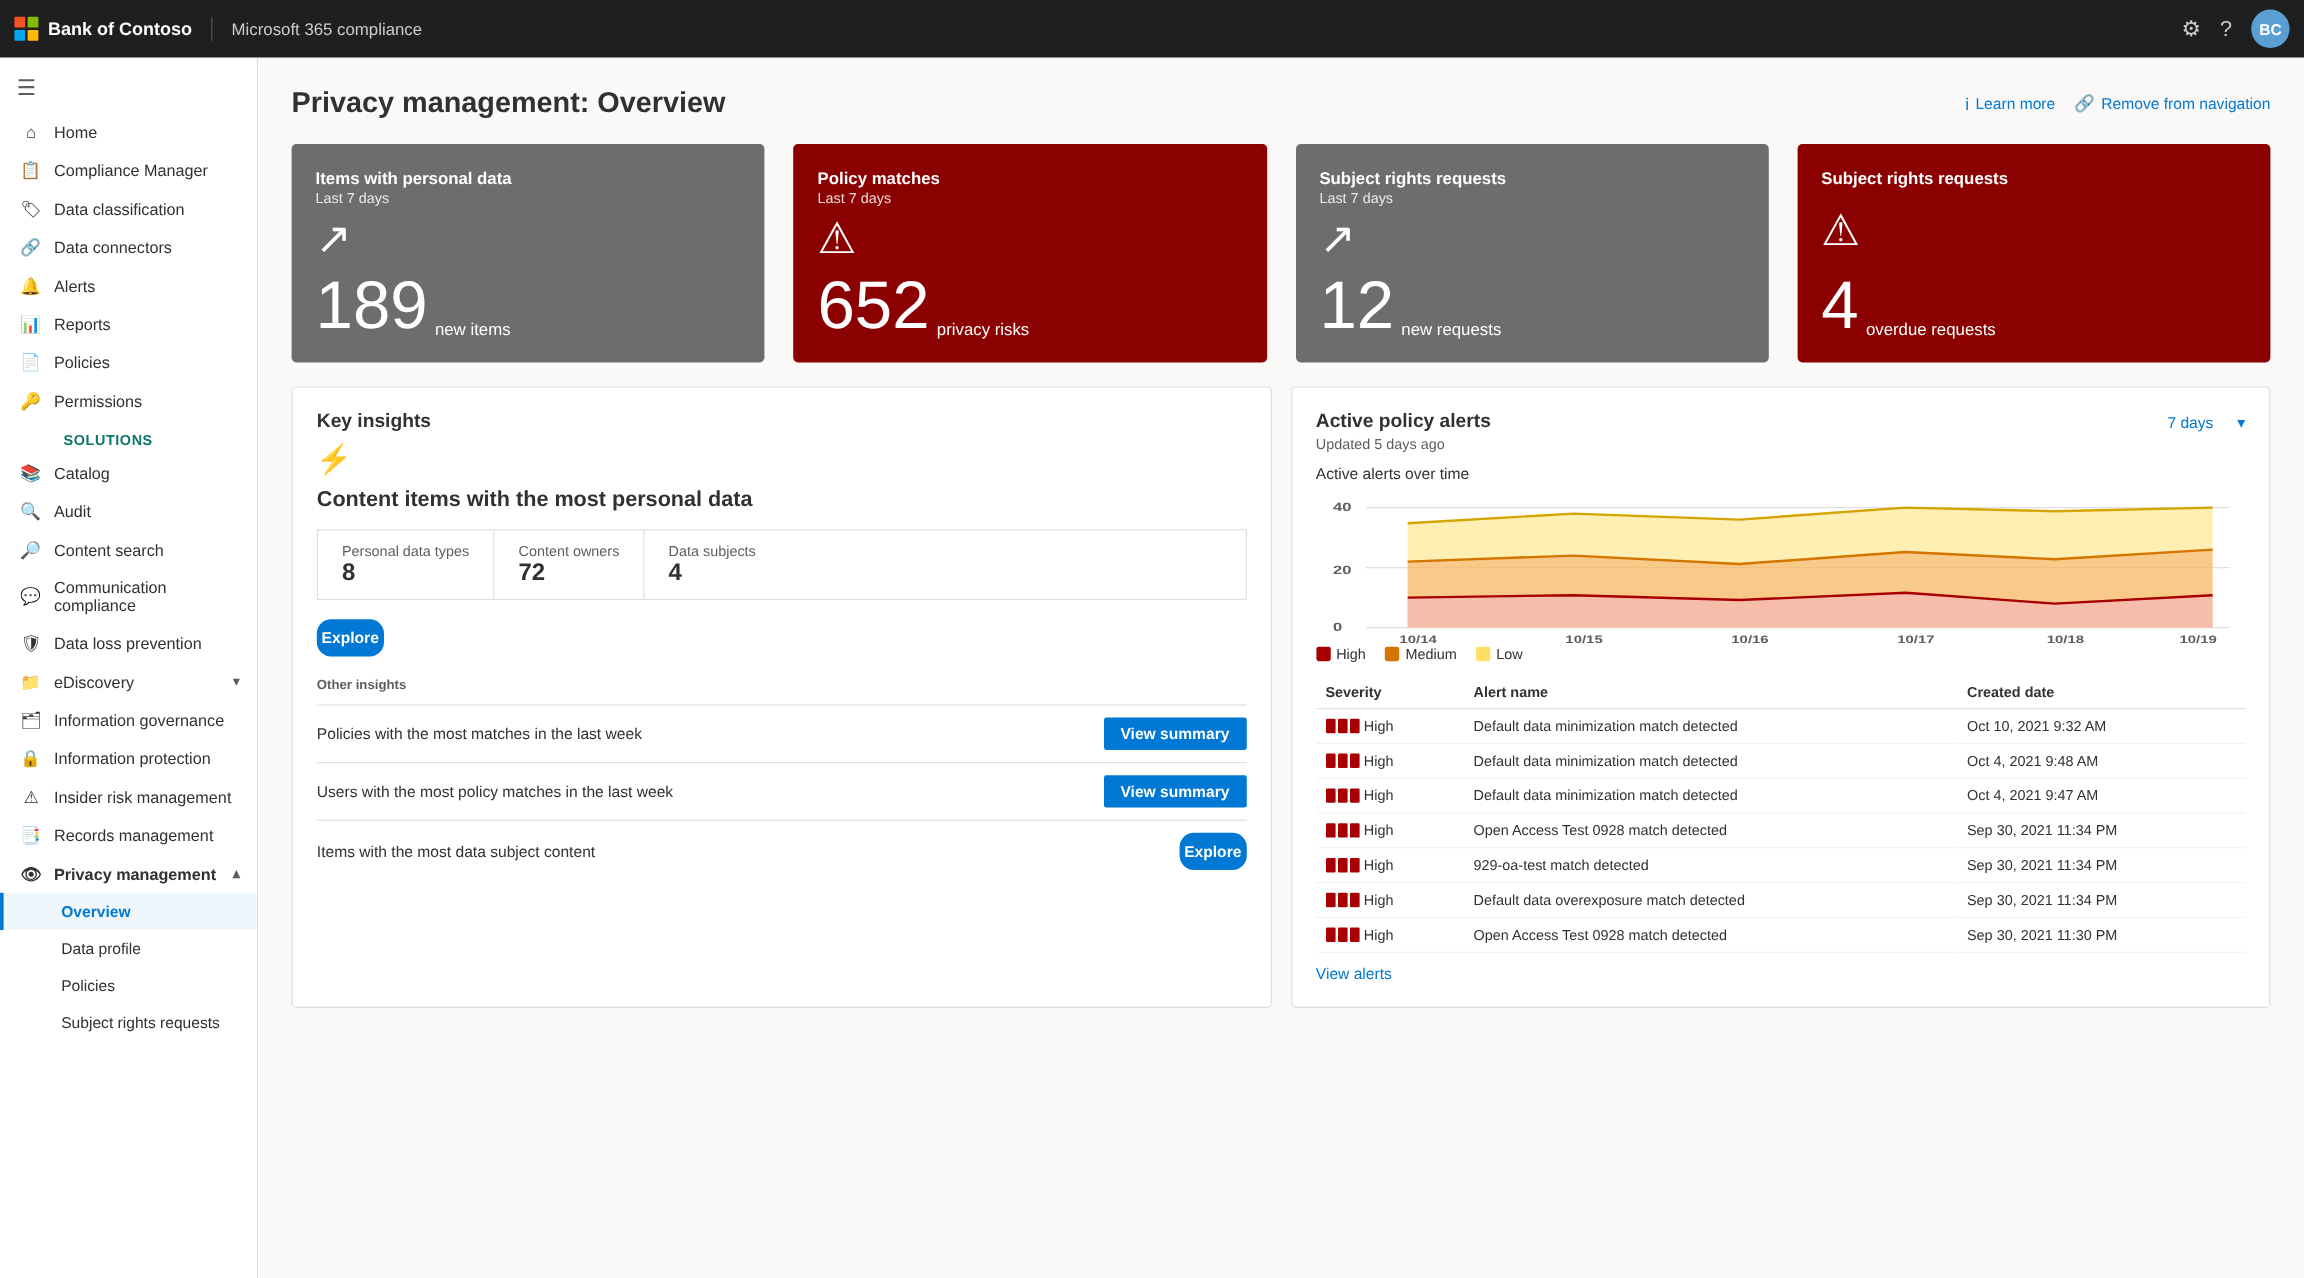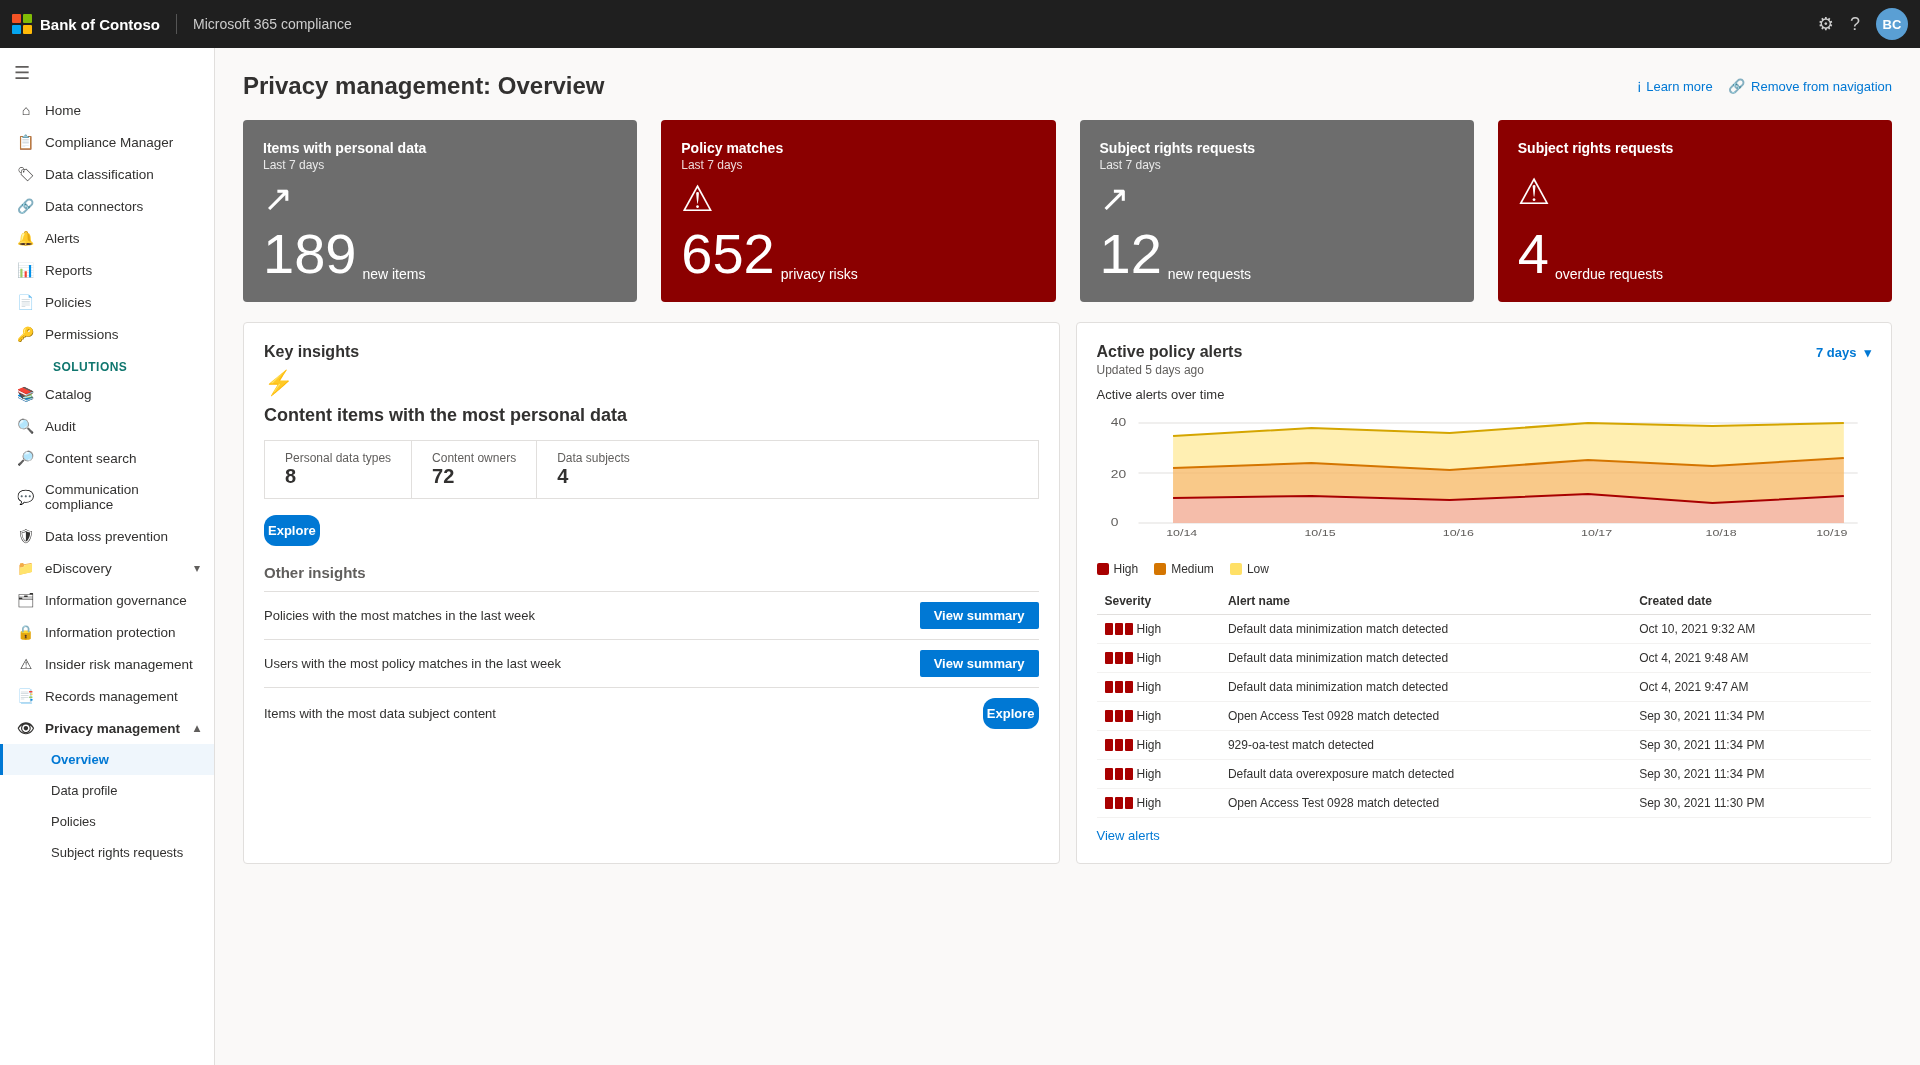--- a/index.html
+++ b/index.html
@@ -63,33 +63,33 @@
     .panel { background: #fff; border: 1px solid #e1dfdd; border-radius: 4px; padding: 20px; }
     .panel-title { font-size: 16px; font-weight: 600; margin-bottom: 4px; }
     .bolt-icon { color: #0078d4; font-size: 24px; }
     .insight-title { font-size: 18px; font-weight: 600; margin: 8px 0 14px; }
     .insight-metrics { display: flex; gap: 0; border: 1px solid #e1dfdd; margin-bottom: 16px; }
     .insight-metric { padding: 10px 20px; border-right: 1px solid #e1dfdd; }
     .insight-metric:last-child { border-right: none; }
     .insight-metric-label { font-size: 12px; color: #605e5c; }
     .insight-metric-value { font-size: 20px; font-weight: 600; }
     .explore-btn { background: #0078d4; color: #fff; border: none; padding: 8px 4px; border-radius: 12px; cursor: pointer; font-size: 13px; font-weight: 600; }
-    .other-insights-title { font-size: 15px; font-weight: 600; margin: 18px 0 10px; color: #605e5c; }
+    .other-insights-title { font-size: 11px; font-weight: 600; margin: 18px 0 10px; color: #605e5c; }
     .insight-row { display: flex; align-items: center; justify-content: space-between; padding: 10px 0; border-top: 1px solid #e1dfdd; }
     .insight-row-label { font-size: 13px; color: #323130; }
     .view-summary-btn { background: #0078d4; color: #fff; border: none; padding: 6px 14px; border-radius: 2px; cursor: pointer; font-size: 13px; font-weight: 600; }
 
     
     .alerts-panel { background: #fff; border: 1px solid #e1dfdd; border-radius: 4px; padding: 20px; }
     .alerts-header { display: flex; align-items: center; justify-content: space-between; margin-bottom: 2px; }
     .alerts-title { font-size: 16px; font-weight: 600; }
-    .alerts-period { display: flex; align-items: center; gap: 8px; font-size: 13px; color: #0078d4; cursor: pointer; font-weight: bold; }
+    .alerts-period { display: flex; align-items: center; gap: 20px; font-size: 13px; color: #0078d4; cursor: pointer; }
     .alerts-updated { font-size: 12px; color: #605e5c; margin-bottom: 10px; }
     .chart-title { font-size: 13px; text-align: left; color: #323130; margin-bottom: 6px; }
-    .chart-area { position: relative; height: 130px; margin-bottom: 24px; }
+    .chart-area { position: relative; height: 130px; margin-bottom: 0; font-weight: bold; }
     .chart-area svg { width: 100%; height: 100%; }
     .chart-legend { display: flex; align-items: center; gap: 16px; margin-bottom: 12px; }
     .legend-item { display: flex; align-items: center; gap: 5px; font-size: 12px; }
     .legend-dot { width: 12px; height: 12px; border-radius: 2px; }
 
     
     .alerts-table { width: 100%; border-collapse: collapse; }
     .alerts-table th { text-align: left; font-size: 12px; font-weight: 600; color: #323130; padding: 6px 8px; border-bottom: 1px solid #e1dfdd; }
     .alerts-table td { font-size: 12px; color: #323130; padding: 7px 8px; border-bottom: 1px solid #f3f2f1; }
     .severity-high { display: flex; align-items: center; gap: 4px; }

